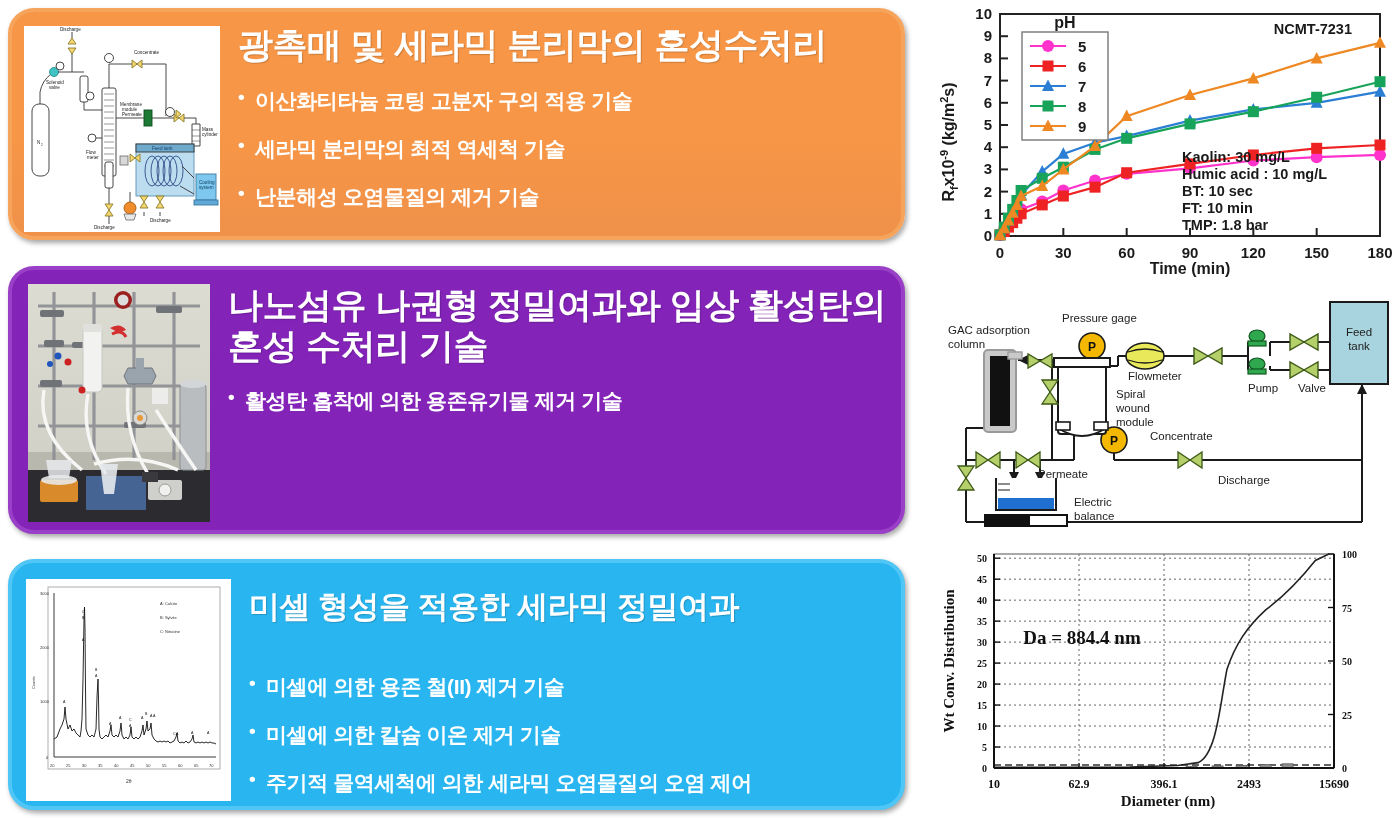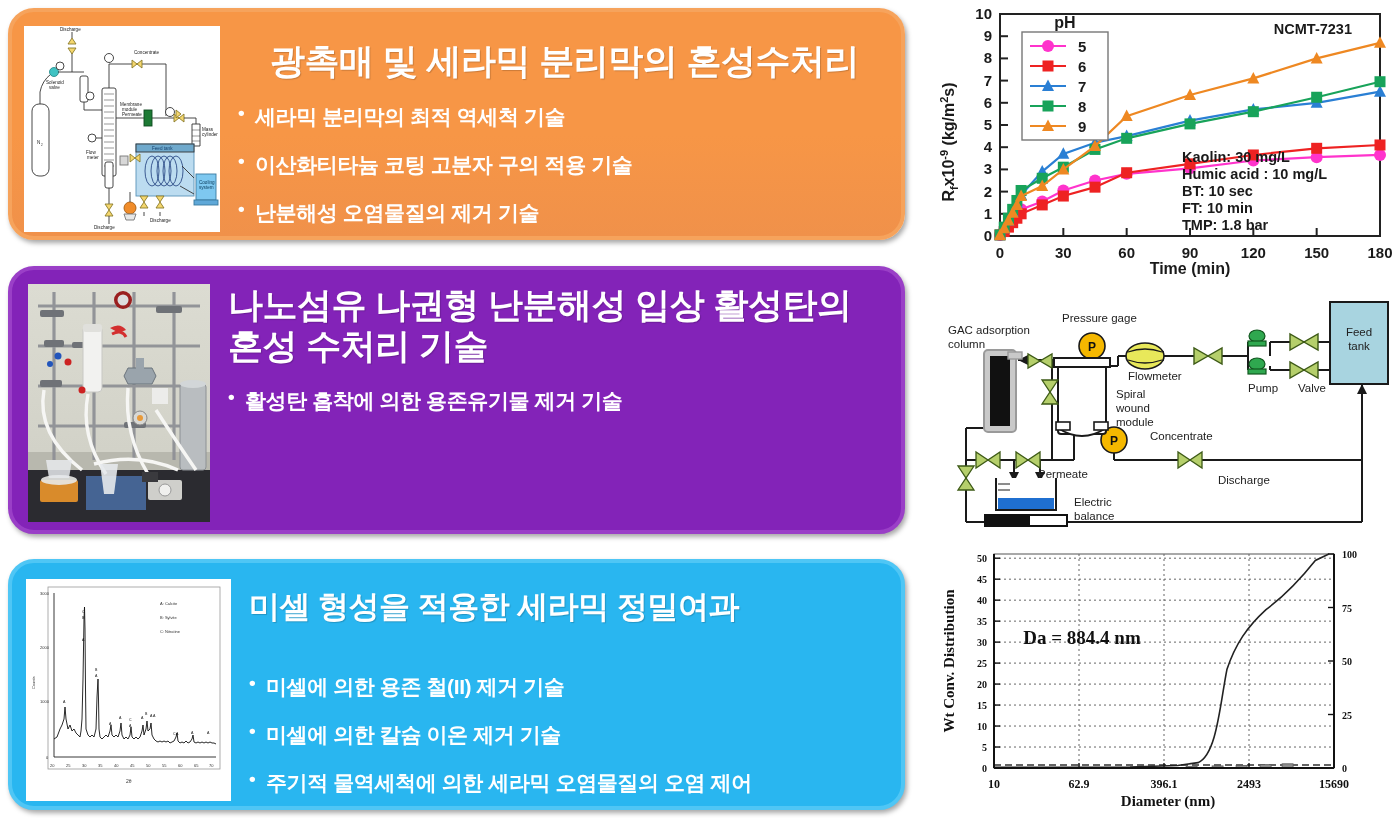--- a/index.html
+++ b/index.html
@@ -56,21 +56,21 @@
     flex-direction: column;
     min-width: 0;
   }
   .panel-title {
     color: #ffffff;
     font-weight: bold;
     line-height: 1.18;
     letter-spacing: -0.5px;
     text-shadow: 1px 1px 1px rgba(0,0,0,0.18);
   }
-  .panel-1 .panel-title { font-size: 35px; margin-top: 16px; text-align: center; }
+  .panel-1 .panel-title { font-size: 35px; margin-top: 0; }
   .panel-2 .panel-title { font-size: 35px; margin-top: 2px; }
   .panel-3 .panel-title { font-size: 31px; margin-top: 14px; }
 
   .bullets { list-style: none; margin: 0; padding: 0; }
   .panel-1 .bullets { margin-top: 22px; }
   .panel-2 .bullets { margin-top: 20px; }
   .panel-3 .bullets { margin-top: 30px; }
   .bullets li {
     color: #ffffff;
     font-weight: bold;
@@ -234,22 +234,22 @@
           <text x="126" y="196">Discharge</text>
           <text x="70" y="203">Discharge</text>
           <text x="13" y="118">N</text>
             <text x="17" y="120" font-size="3">2</text>
         </g>
       </svg>
     </div>
     <div class="panel-body">
       <div class="panel-title">광촉매 및 세라믹 분리막의 혼성수처리</div>
       <ul class="bullets">
+        <li>이산화티타늄 코팅 고분자 구의 적용 기술</li>
         <li>세라믹 분리막의 최적 역세척 기술</li>
-        <li>이산화티타늄 코팅 고분자 구의 적용 기술</li>
         <li>난분해성 오염물질의 제거 기술</li>
       </ul>
     </div>
   </div>
 
   <div class="panel panel-2">
     <div class="thumb thumb-2">
       <svg viewBox="0 0 182 238">
         <defs>
           <linearGradient id="wallg" x1="0" y1="0" x2="0" y2="1">
@@ -319,21 +319,21 @@
         <ellipse cx="31" cy="196" rx="18" ry="5" fill="#e8e8e6" opacity="0.9"></ellipse>
         <path d="M18 176 l26 0 l-3 18 l-20 0Z" fill="#e6e9ec" opacity="0.85"></path>
         <rect x="58" y="192" width="60" height="34" fill="#4a6fa5" opacity="0.85"></rect>
         <path d="M72 180 l18 0 l-4 30 l-10 0Z" fill="#e6e9ec" opacity="0.9"></path>
         <rect x="120" y="196" width="34" height="20" rx="2" fill="#cfcfcb"></rect>
         <circle cx="137" cy="206" r="6" fill="#f0f0ee" stroke="#999"></circle>
         <rect x="114" y="188" width="16" height="10" fill="#3a3a3e"></rect>
       </svg>
     </div>
     <div class="panel-body">
-      <div class="panel-title">나노섬유 나권형 난분해성 입상 활성탄의 혼성 수처리 기술</div>
+      <div class="panel-title">나노섬유 나권형 정밀여과와 입상 활성탄의 혼성 수처리 기술</div>
       <ul class="bullets">
         <li>활성탄 흡착에 의한 용존유기물 제거 기술</li>
       </ul>
     </div>
   </div>
 
   <div class="panel panel-3">
     <div class="thumb thumb-3">
       <svg viewBox="0 0 205 222">
         <rect x="0" y="0" width="205" height="222" fill="#ffffff"></rect>

